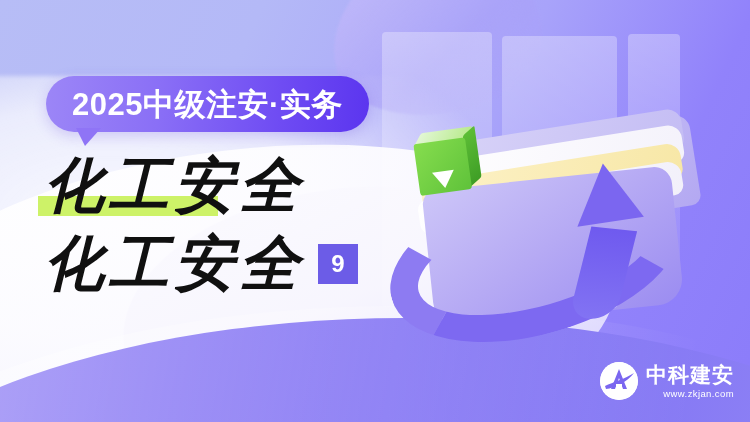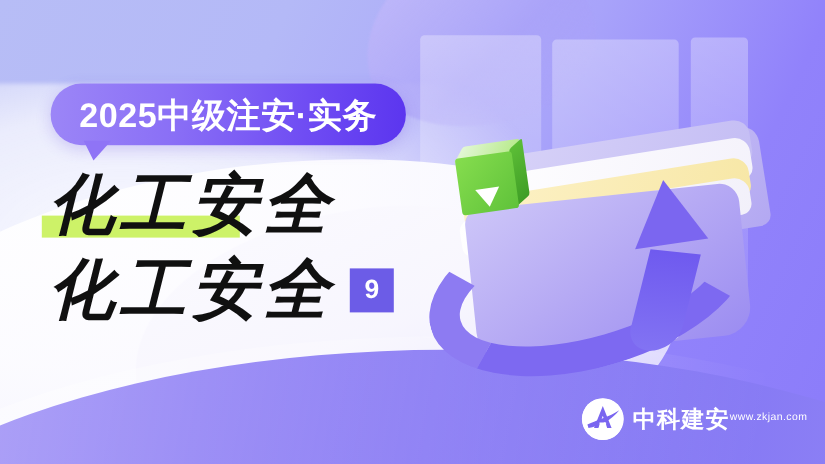--- a/index.html
+++ b/index.html
@@ -198,21 +198,21 @@
     position:absolute; right:16px; bottom:22px;
     display:flex; align-items:center; gap:8px;
   }
   .logo-mark{
     width:38px; height:38px; border-radius:50%;
     background:#fff;
     position:relative; flex:0 0 auto;
     overflow:hidden;
   }
   .logo-mark svg{ position:absolute; left:0; top:0; }
-  .logo-text{ display:flex; flex-direction:row; line-height:1; }
+  .logo-text{ display:flex; flex-direction:column; line-height:1; }
   .logo-cn{ color:#fff; font-size:21px; font-weight:700; letter-spacing:1px; }
   .logo-url{ color:#fff; font-size:9.5px; letter-spacing:.4px; margin-top:4px;text-align:right; }
 </style>
 </head>
 <body>
 
 <div class="banner">
 
   <div class="bg-sheen"></div>
   <div class="bg-blob-top"></div>

